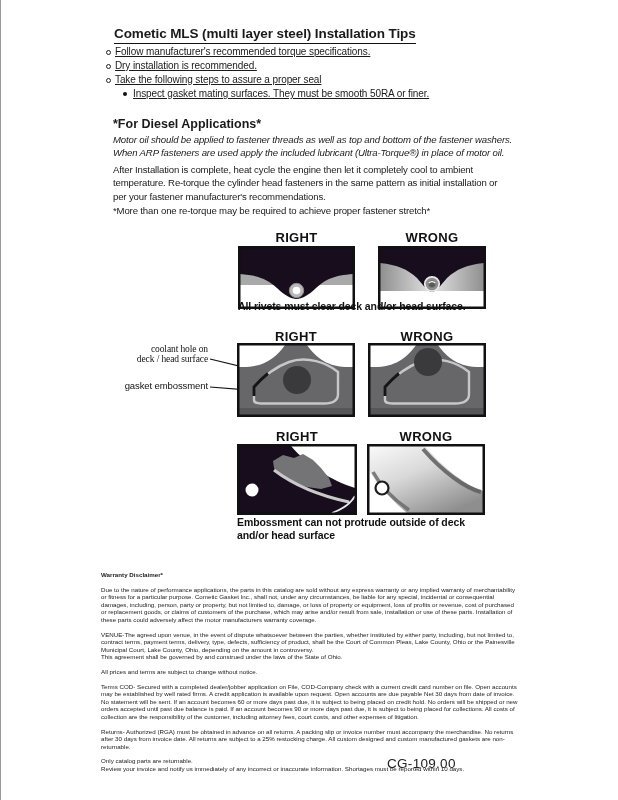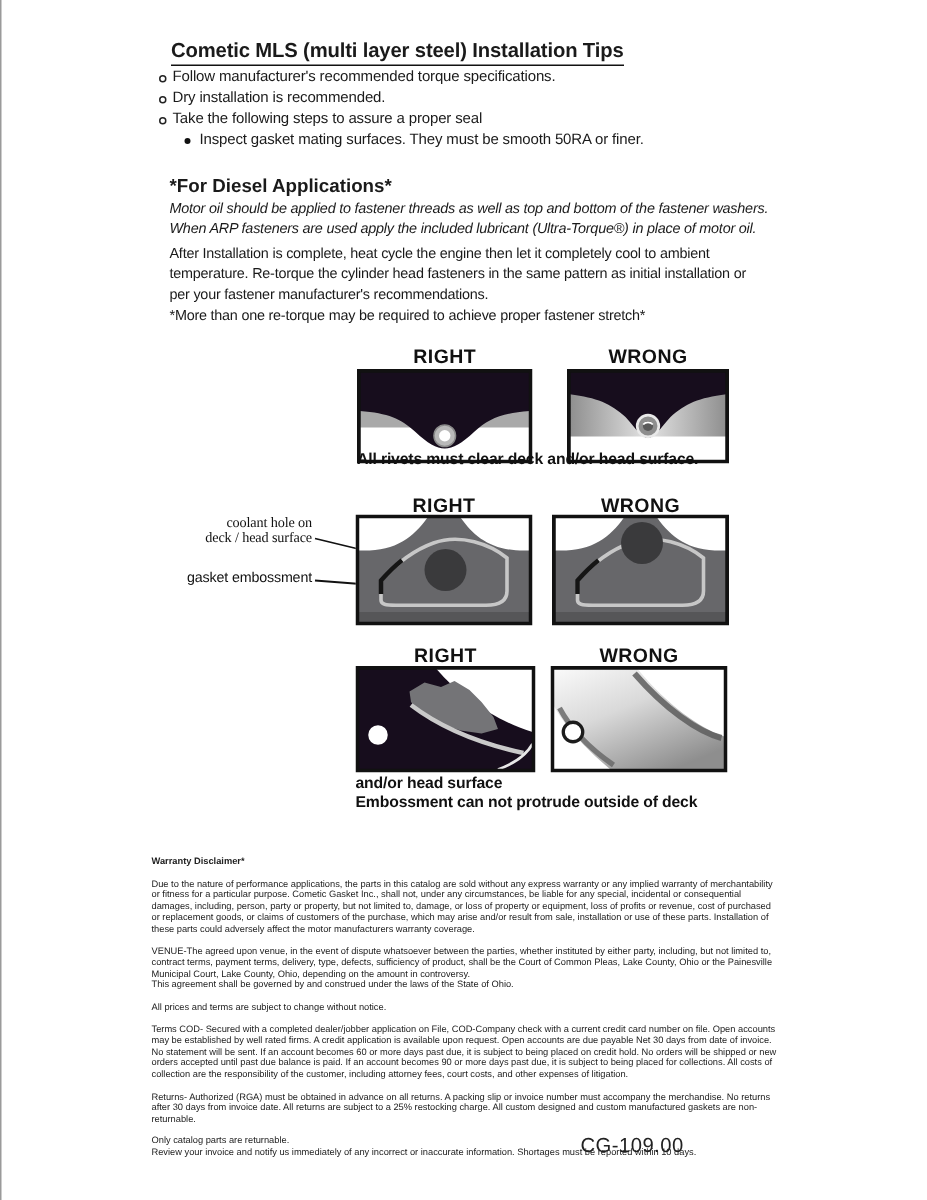--- a/index.html
+++ b/index.html
@@ -15,21 +15,21 @@
   .abs{position:absolute;}
 
   .title{
     left:114px;top:26px;
     font-size:13.5px;font-weight:bold;
     letter-spacing:-0.1px;
     border-bottom:1.6px solid #111;
     padding-bottom:2px;
     white-space:nowrap;
   }
-  .bullets{left:106px;top:45px;width:430px;font-size:10px;line-height:14px;letter-spacing:-0.1px;}
+  .bullets{left:106px;top:45px;width:430px;font-size:10px;line-height:14px;letter-spacing:-0.1px;text-decoration:underline;}
   .b1,.b2{position:relative;padding-left:9px;}
   .b1::before{
     content:"";position:absolute;left:0;top:4.5px;
     width:3.2px;height:3.2px;border:1px solid #222;border-radius:50%;
   }
   .b2{margin-left:17px;padding-left:10px;}
   .b2::before{
     content:"";position:absolute;left:0;top:5px;
     width:4px;height:4px;background:#111;border-radius:50%;
   }
@@ -189,22 +189,22 @@
       <rect width="118" height="71" fill="#ffffff"></rect>
       <path d="M2,2 L58,2 C78,26 100,42 116,47 L116,69 L40,69 C22,54 8,38 2,26 Z" fill="url(#g3)"></path>
       <path d="M56,5 C76,28 98,44 114,48" fill="none" stroke="#5d5d5d" stroke-width="4" opacity="0.85"></path>
       <path d="M6,28 C13,41 26,55 42,66" fill="none" stroke="#6a6a6a" stroke-width="3.5" opacity="0.85"></path>
       <circle cx="15" cy="44" r="6.5" fill="#ffffff" stroke="#1c1c1c" stroke-width="2.2"></circle>
       <rect x="1.25" y="1.25" width="115.5" height="68.5" fill="none" stroke="#111" stroke-width="2.5"></rect>
     </svg>
   </div>
 
   <div class="abs caption" style="left:237px;top:516px;line-height:13px;">
+    <div>Embossment can not protrude outside of deck</div>
     <div>and/or head surface</div>
-    <div>Embossment can not protrude outside of deck</div>
   </div>
 
   <div class="abs disclaimer">
     <div class="dh">Warranty Disclaimer*</div>
     <p>Due to the nature of performance applications, the parts in this catalog are sold without any express warranty or any implied warranty of merchantability or fitness for a particular purpose.  Cometic Gasket Inc., shall not, under any circumstances, be liable for any special, incidental or consequential damages, including, person, party or property, but not limited to, damage, or loss of property or equipment, loss of profits or revenue, cost of purchased or replacement goods, or claims of customers of the purchase, which may arise and/or result from sale, installation or use of these parts.  Installation of these parts could adversely affect the motor manufacturers warranty coverage.</p>
     <p class="tight">VENUE-The agreed upon venue, in the event of dispute whatsoever between the parties, whether instituted by either party, including, but not limited to, contract terms, payment terms, delivery, type, defects, sufficiency of product, shall be the Court of Common Pleas, Lake County, Ohio or the Painesville Municipal Court, Lake County, Ohio, depending on the amount in controversy.</p>
     <p>This agreement shall be governed by and construed under the laws of the State of Ohio.</p>
     <p>All prices and terms are subject to change without notice.</p>
     <p>Terms COD- Secured with a completed dealer/jobber application on File, COD-Company check with a current credit card number on file.  Open accounts may be established by well rated firms.  A credit application is available upon request.  Open accounts are due payable Net 30 days from date of invoice.  No statement will be sent.  If an account becomes 60 or more days past due, it is subject to being placed on credit hold.  No orders will be shipped or new orders accepted until past due balance is paid.  If an account becomes 90 or more days past due, it is subject to being placed for collections.  All costs of collection are the responsibility of the customer, including attorney fees, court costs, and other expenses of litigation.</p>
     <p>Returns- Authorized (RGA) must be obtained in advance on all returns.  A packing slip or invoice number must accompany the merchandise.  No returns after 30 days from invoice date.  All returns are subject to a 25% restocking charge.  All custom designed and custom manufactured gaskets are non-returnable.</p>

